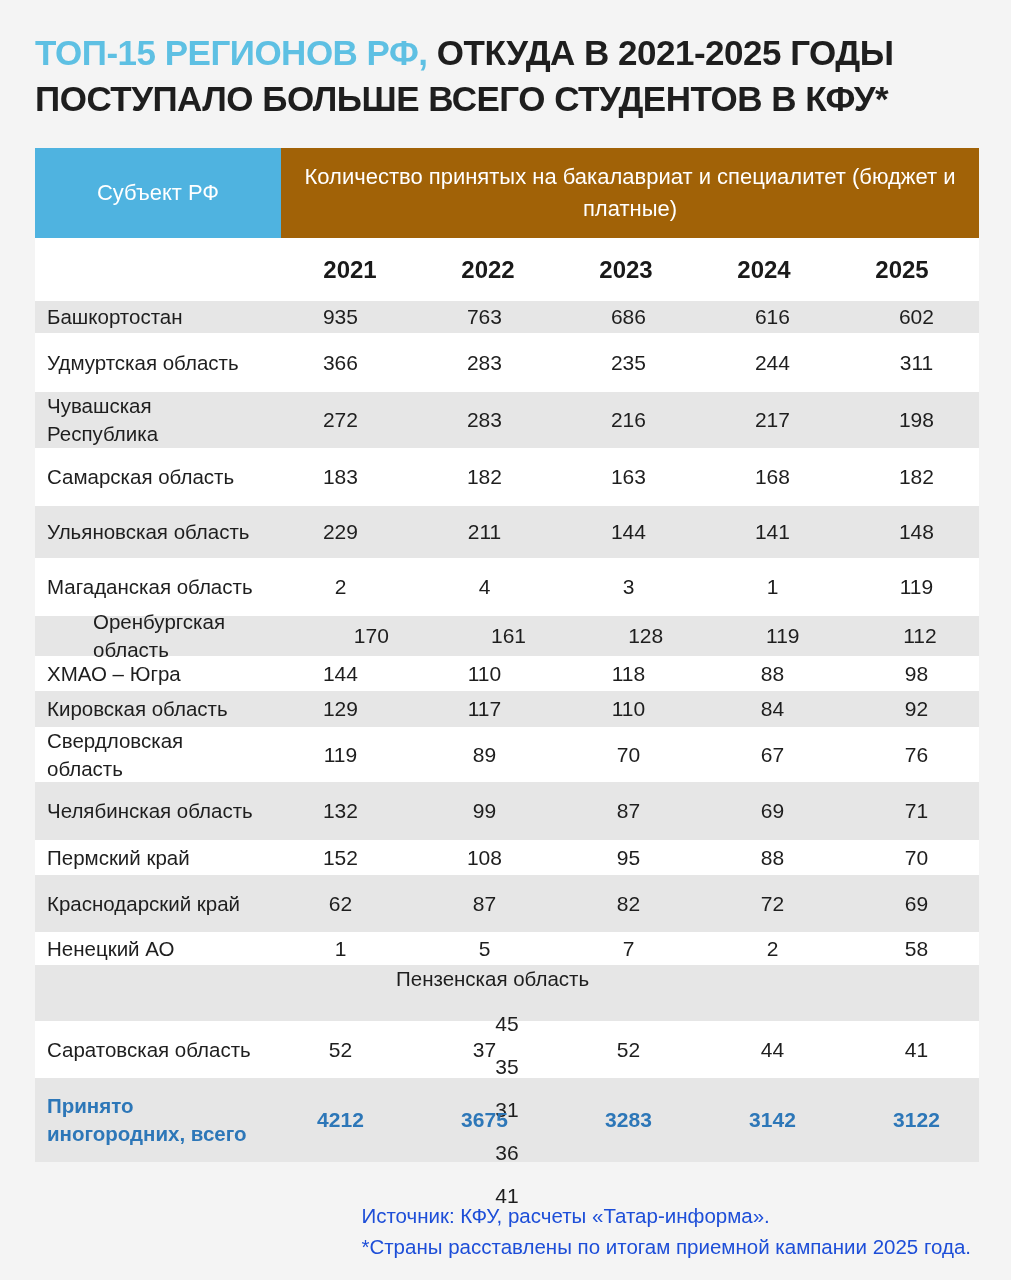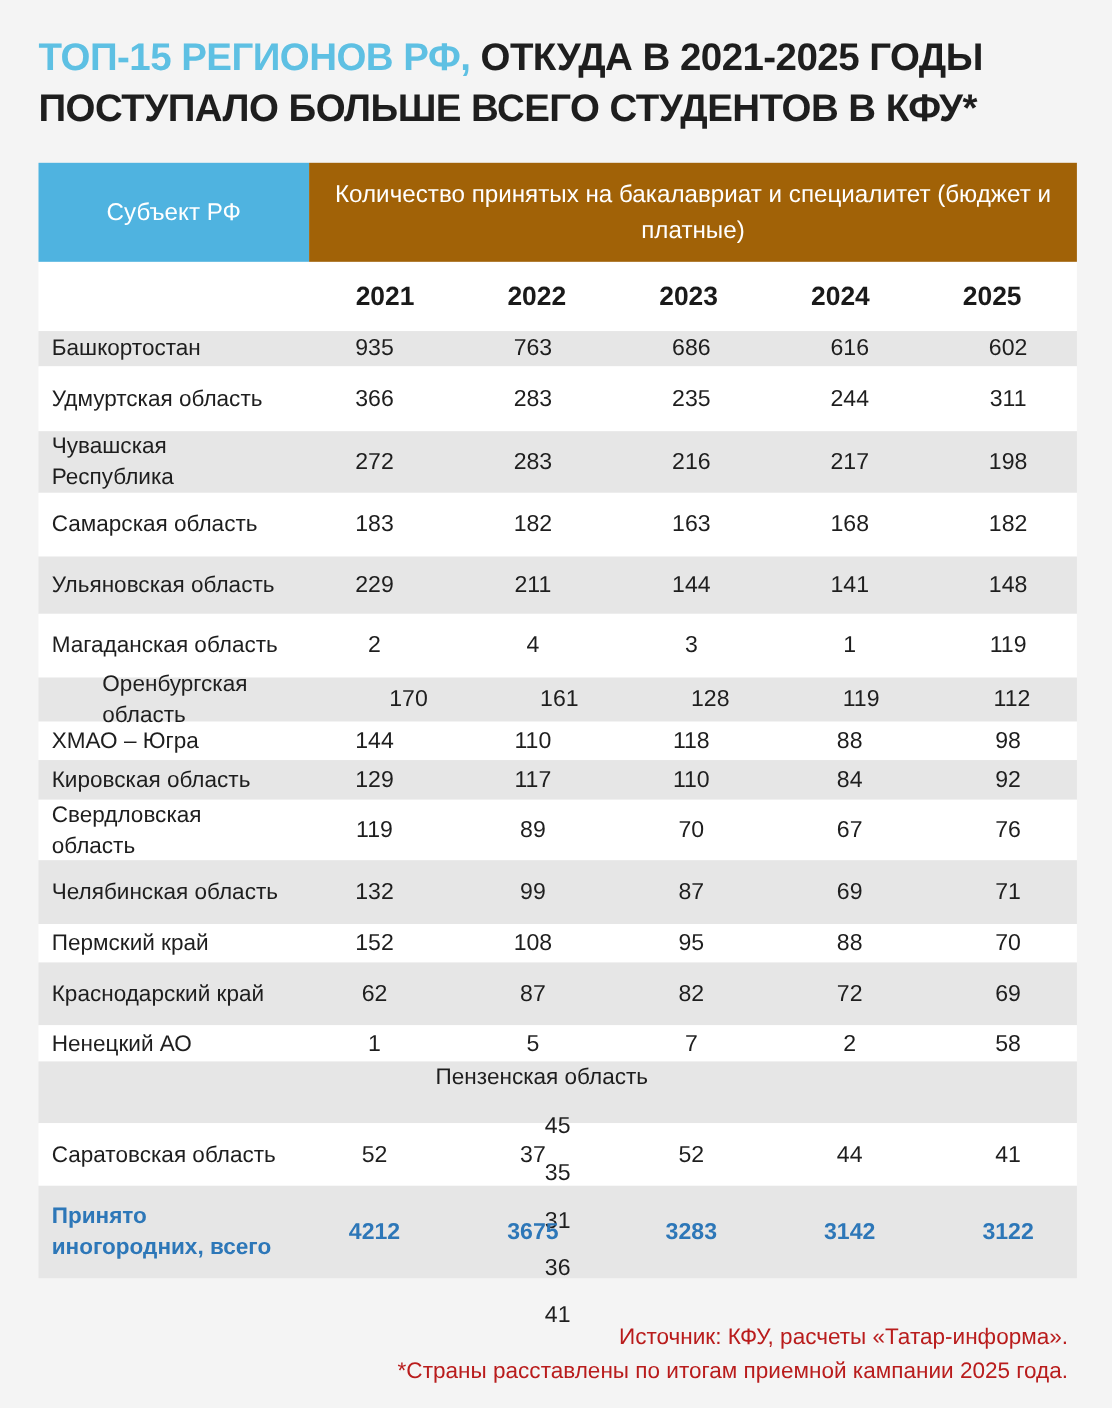--- a/index.html
+++ b/index.html
@@ -35,22 +35,22 @@
   .years .cell { font-size:24px; font-weight:bold; color:#1a1a1a; }
   .row { display:flex; align-items:center;gap:19px; }
   .row.gray { background:#e6e6e6; }
   .row.white { background:#ffffff; }
   .row .name {
     width:234px; padding-left:12px; font-size:20.5px; line-height:28px; color:#1e1e1e;
   }
   .row .cell { font-size:21px; color:#1e1e1e; }
   .row.total .name, .row.total .cell { color:#2d77b8; font-weight:bold; }
   .footer {
-    position:absolute; right:40px; top:1200px; text-align:right;
-    font-size:20.5px; line-height:31px; color:#b91c1c;
+    position:absolute; right:40px; top:1200px; 
+    font-size:20.5px; line-height:31px; color:#1d4ed8;
   }
 </style>
 </head>
 <body>
 
 <div class="title">
   <div><span class="accent">ТОП-15 РЕГИОНОВ РФ,</span> <span>откуда в 2021-2025 годы</span></div>
   <div>поступало больше всего студентов в КФУ*</div>
 </div>
 

